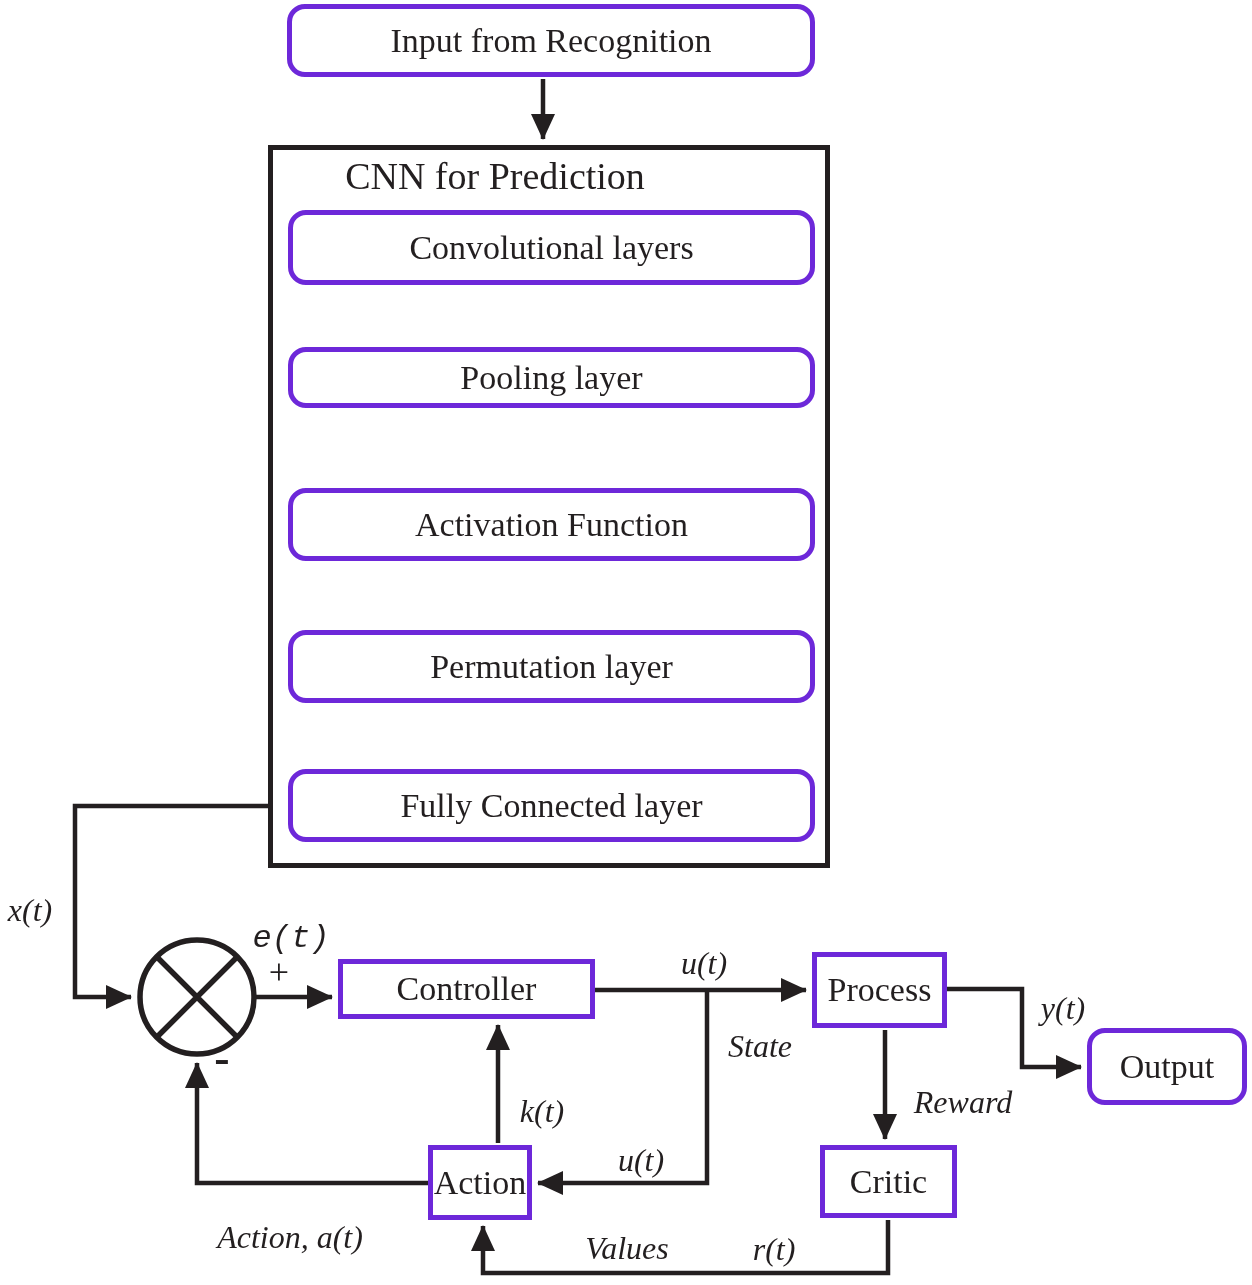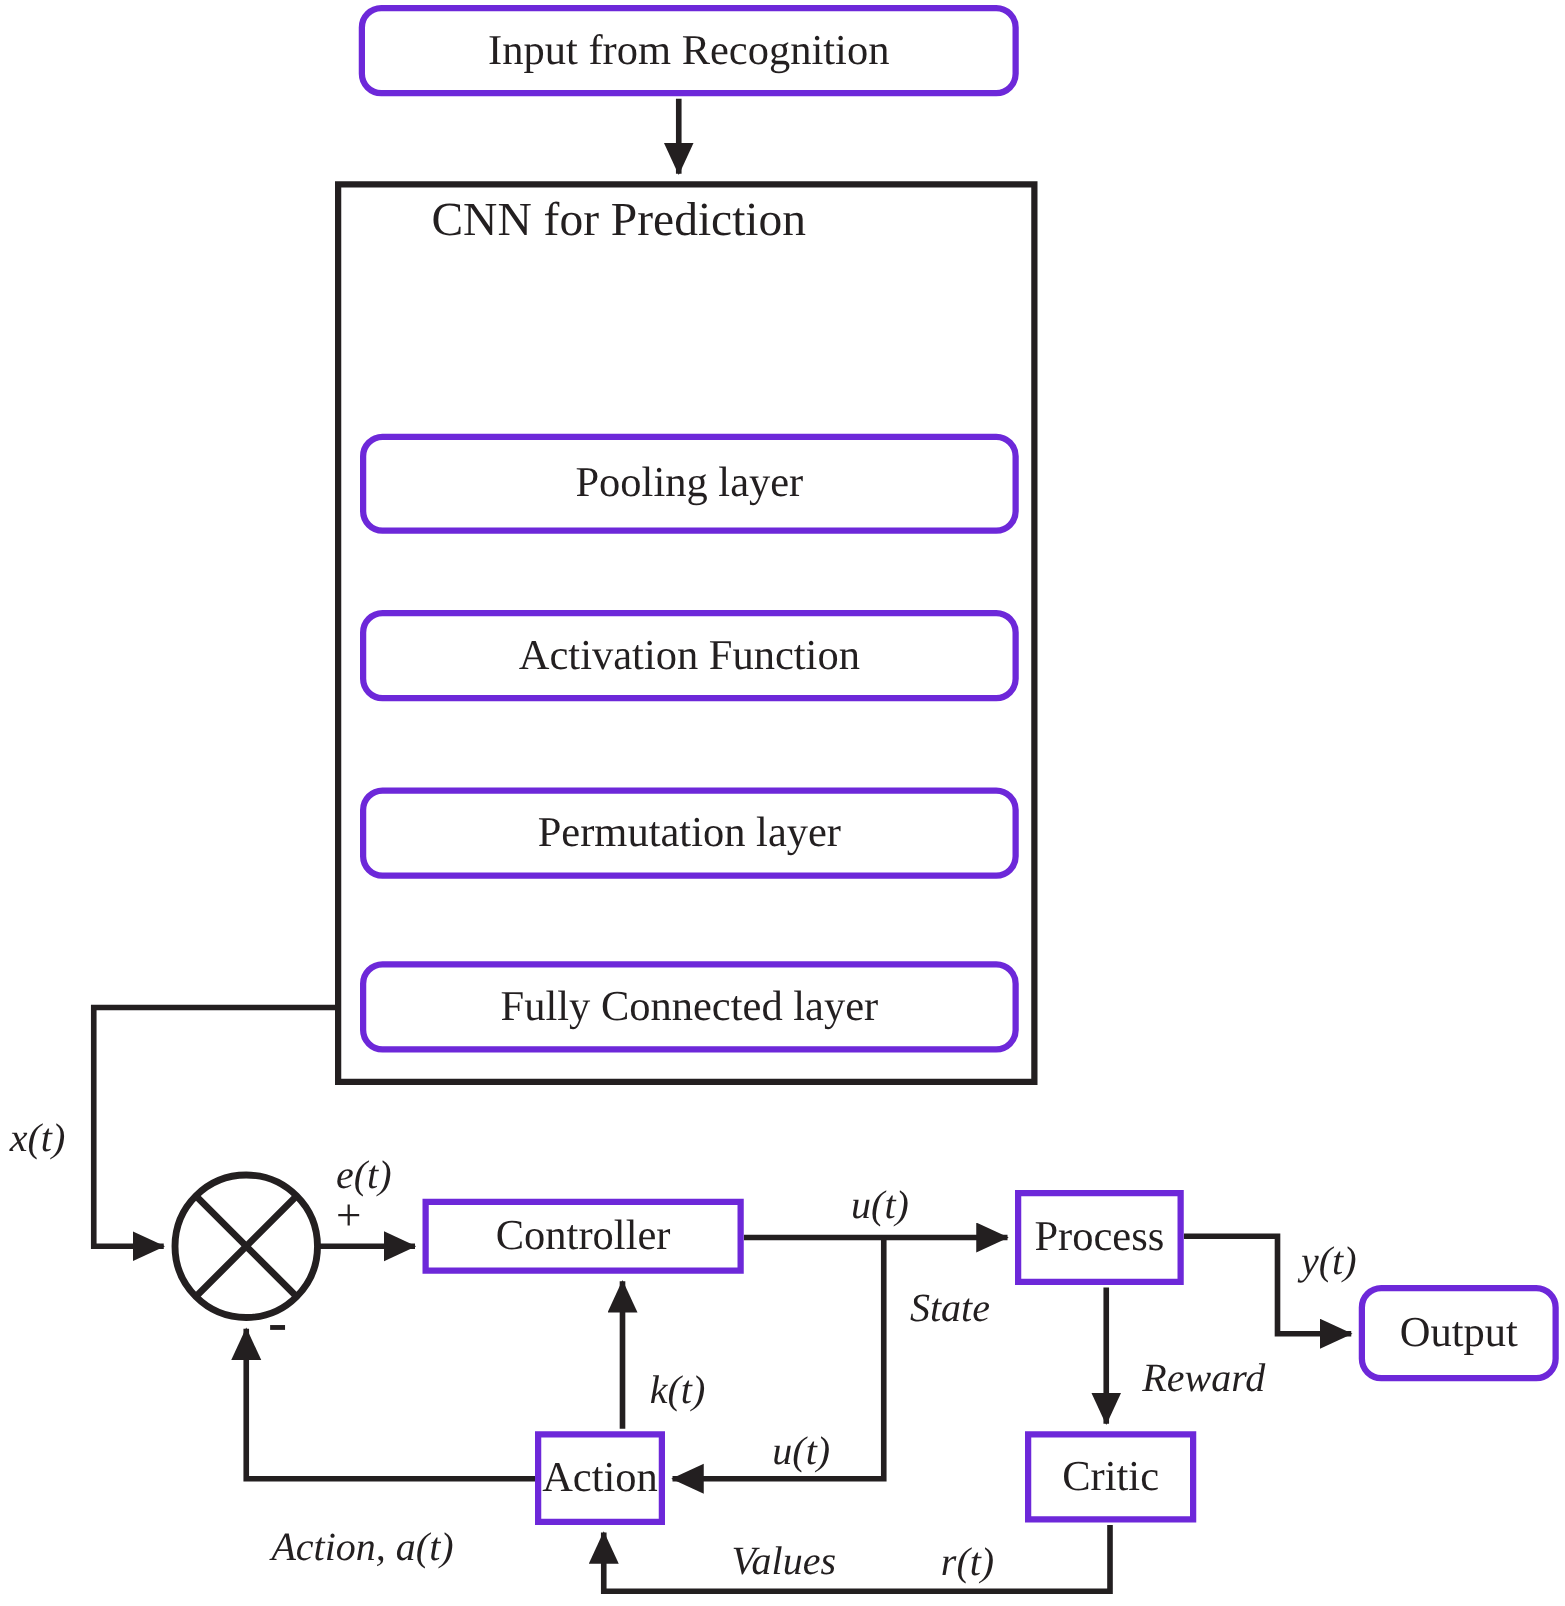--- a/index.html
+++ b/index.html
@@ -69,21 +69,21 @@
     font-size: 36px;
     line-height: 1;
   }
   .sign-minus {
     font-size: 46px;
     font-weight: bold;
   }
   
   #node-input        { left: 287px; top: 4px;    width: 528px; height: 73px; }
   #node-conv        { left: 288px; top: 210px;  width: 527px; height: 75px; }
-  #node-pooling     { left: 288px; top: 347px;  width: 527px; height: 80px; }
+  #node-pooling     { left: 288px; top: 347px;  width: 527px; height: 61px; }
   #node-activation  { left: 288px; top: 488px;  width: 527px; height: 73px; }
   #node-permutation { left: 288px; top: 630px;  width: 527px; height: 73px; }
   #node-fc          { left: 288px; top: 769px;  width: 527px; height: 73px; }
   #cnn-container    { left: 268px; top: 145px;  width: 562px; height: 723px; }
   #node-controller  { left: 338px; top: 959px;  width: 257px; height: 60px; }
   #node-process     { left: 812px; top: 952px;  width: 135px; height: 76px; }
   #node-output      { left: 1087px; top: 1028px; width: 160px; height: 77px; }
   #node-critic      { left: 820px; top: 1145px; width: 137px; height: 73px; }
   #node-actor       { left: 428px; top: 1145px; width: 104px; height: 75px; }
 </style>
@@ -119,20 +119,23 @@
       <path stroke-width="5.5" d="M156.7,956.7 L237.3,1037.3 M237.3,956.7 L156.7,1037.3"></path>
     </g>
   </svg>
 
   <div id="cnn-container" class="container-box"></div>
   <div class="container-title">CNN for Prediction</div>
 
   <div id="node-input" class="node rounded">
     <span>Input from Recognition</span>
   </div>
+  <div id="node-conv" class="node rounded">
+    <span>Convolutional layers</span>
+  </div>
   <div id="node-pooling" class="node rounded">
     <span>Pooling layer</span>
   </div>
   <div id="node-activation" class="node rounded">
     <span>Activation Function</span>
   </div>
   <div id="node-permutation" class="node rounded">
     <span>Permutation layer</span>
   </div>
   <div id="node-fc" class="node rounded">
@@ -148,21 +151,21 @@
     <span>Output</span>
   </div>
   <div id="node-critic" class="node">
     <span>Critic</span>
   </div>
   <div id="node-actor" class="node">
     <span>Action</span>
   </div>
 
   <span class="signal" style="left:30px;  top:910px;">x(t)</span>
-  <span class="signal" style="left:291px; top:939px;">e(t)</span>
+  <span class="signal" style="left:291px; top:939px;font-family:Liberation Mono, monospace;">e(t)</span>
   <span class="sign" style="left:279px; top:972px;">+</span>
   <span class="sign sign-minus" style="left:222px; top:1058px;">-</span>
   <span class="signal" style="left:704px; top:963px;">u(t)</span>
   <span class="signal" style="left:760px; top:1046px;">State</span>
   <span class="signal" style="left:542px; top:1111px;">k(t)</span>
   <span class="signal" style="left:641px; top:1160px;">u(t)</span>
   <span class="signal" style="left:1063px; top:1008px;">y(t)</span>
   <span class="signal" style="left:963px; top:1102px;">Reward</span>
   <span class="signal" style="left:627px; top:1248px;">Values</span>
   <span class="signal" style="left:774px; top:1249px;">r(t)</span>

